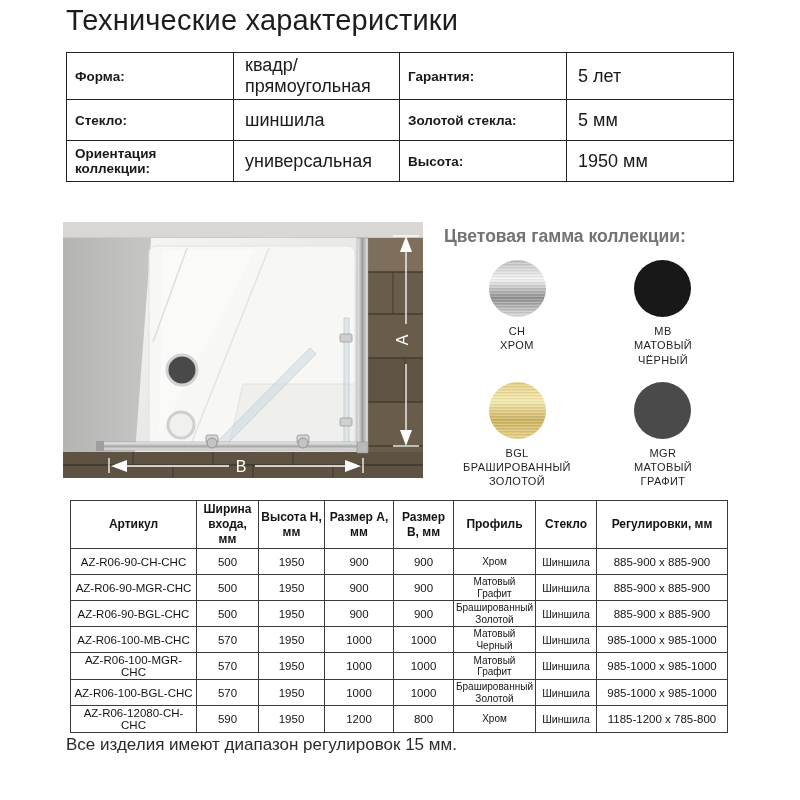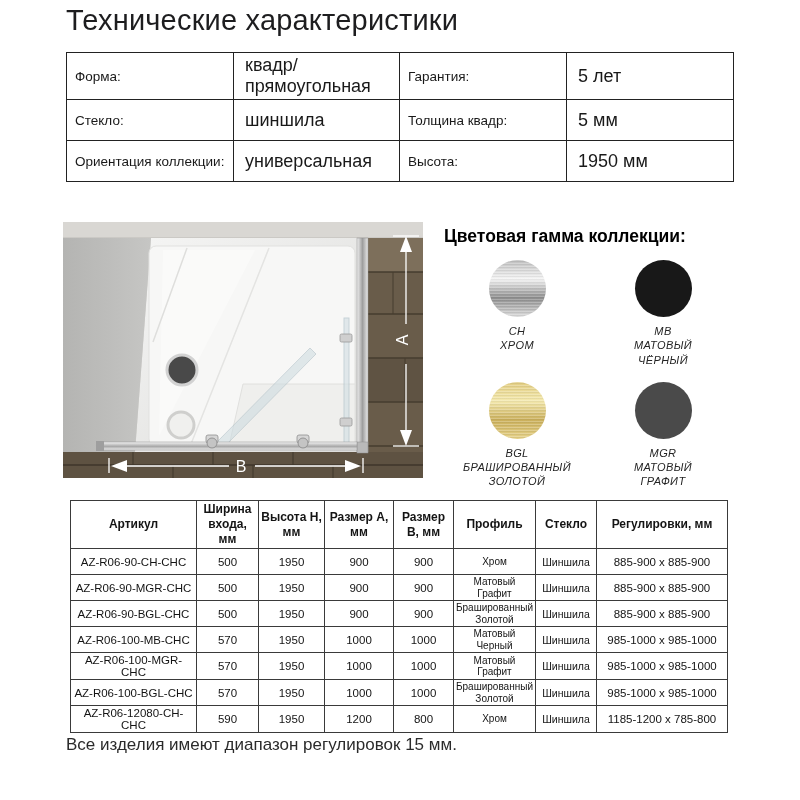--- a/index.html
+++ b/index.html
@@ -14,32 +14,32 @@
   }
   
   .spec-table{
     position:absolute;left:66px;top:52px;width:667px;border-collapse:collapse;
     table-layout:fixed;
   }
   .spec-table td{
     border:1px solid #222;height:36px;padding:2px 8px;font-size:13.5px;
     vertical-align:middle;color:#191919;
   }
-  .spec-table td.lbl{font-weight:400;}
+  .spec-table td.lbl{font-weight:700;}
   .spec-table td.val{font-weight:400;font-size:18px;padding-left:11px;}
   
   .photo{position:absolute;left:63px;top:222px;width:360px;height:256px;}
   .photo svg{display:block;}
   .photo text{font-family:"Liberation Sans", sans-serif;fill:#ffffff;font-size:16px;}
   
   .colors{position:absolute;left:444px;top:226px;width:300px;}
-  .colors-heading{font-size:17.5px;font-weight:700;color:#000000;}
+  .colors-heading{font-size:17.5px;font-weight:700;color:#737373;}
   .swatch-grid{
     margin-top:13px;display:grid;grid-template-columns:146px 146px;
-    row-gap:15px;justify-items:center;font-style:italic;
+    row-gap:15px;justify-items:center;
   }
   .swatch{display:flex;flex-direction:column;align-items:center;}
   .swatch-circle{
     width:57px;height:57px;border-radius:50%;position:relative;overflow:hidden;
   }
   .swatch-circle.brushed::after{
     content:"";position:absolute;inset:0;border-radius:50%;
     background:repeating-linear-gradient(180deg, rgba(255,255,255,.22) 0 1px, rgba(0,0,0,.05) 1px 2px, rgba(255,255,255,0) 2px 3px);
   }
   .swatch-label{
@@ -82,21 +82,21 @@
     <tbody>
       <tr>
         <td class="lbl">Форма:</td>
         <td class="val">квадр/прямоугольная</td>
         <td class="lbl">Гарантия:</td>
         <td class="val">5 лет</td>
       </tr>
       <tr>
         <td class="lbl">Стекло:</td>
         <td class="val">шиншила</td>
-        <td class="lbl">Толщина квадр:</td>
+        <td class="lbl">Золотой стекла:</td>
         <td class="val">5 мм</td>
       </tr>
       <tr>
         <td class="lbl">Ориентация коллекции:</td>
         <td class="val">универсальная</td>
         <td class="lbl">Высота:</td>
         <td class="val">1950 мм</td>
       </tr>
     </tbody>
   </table>

